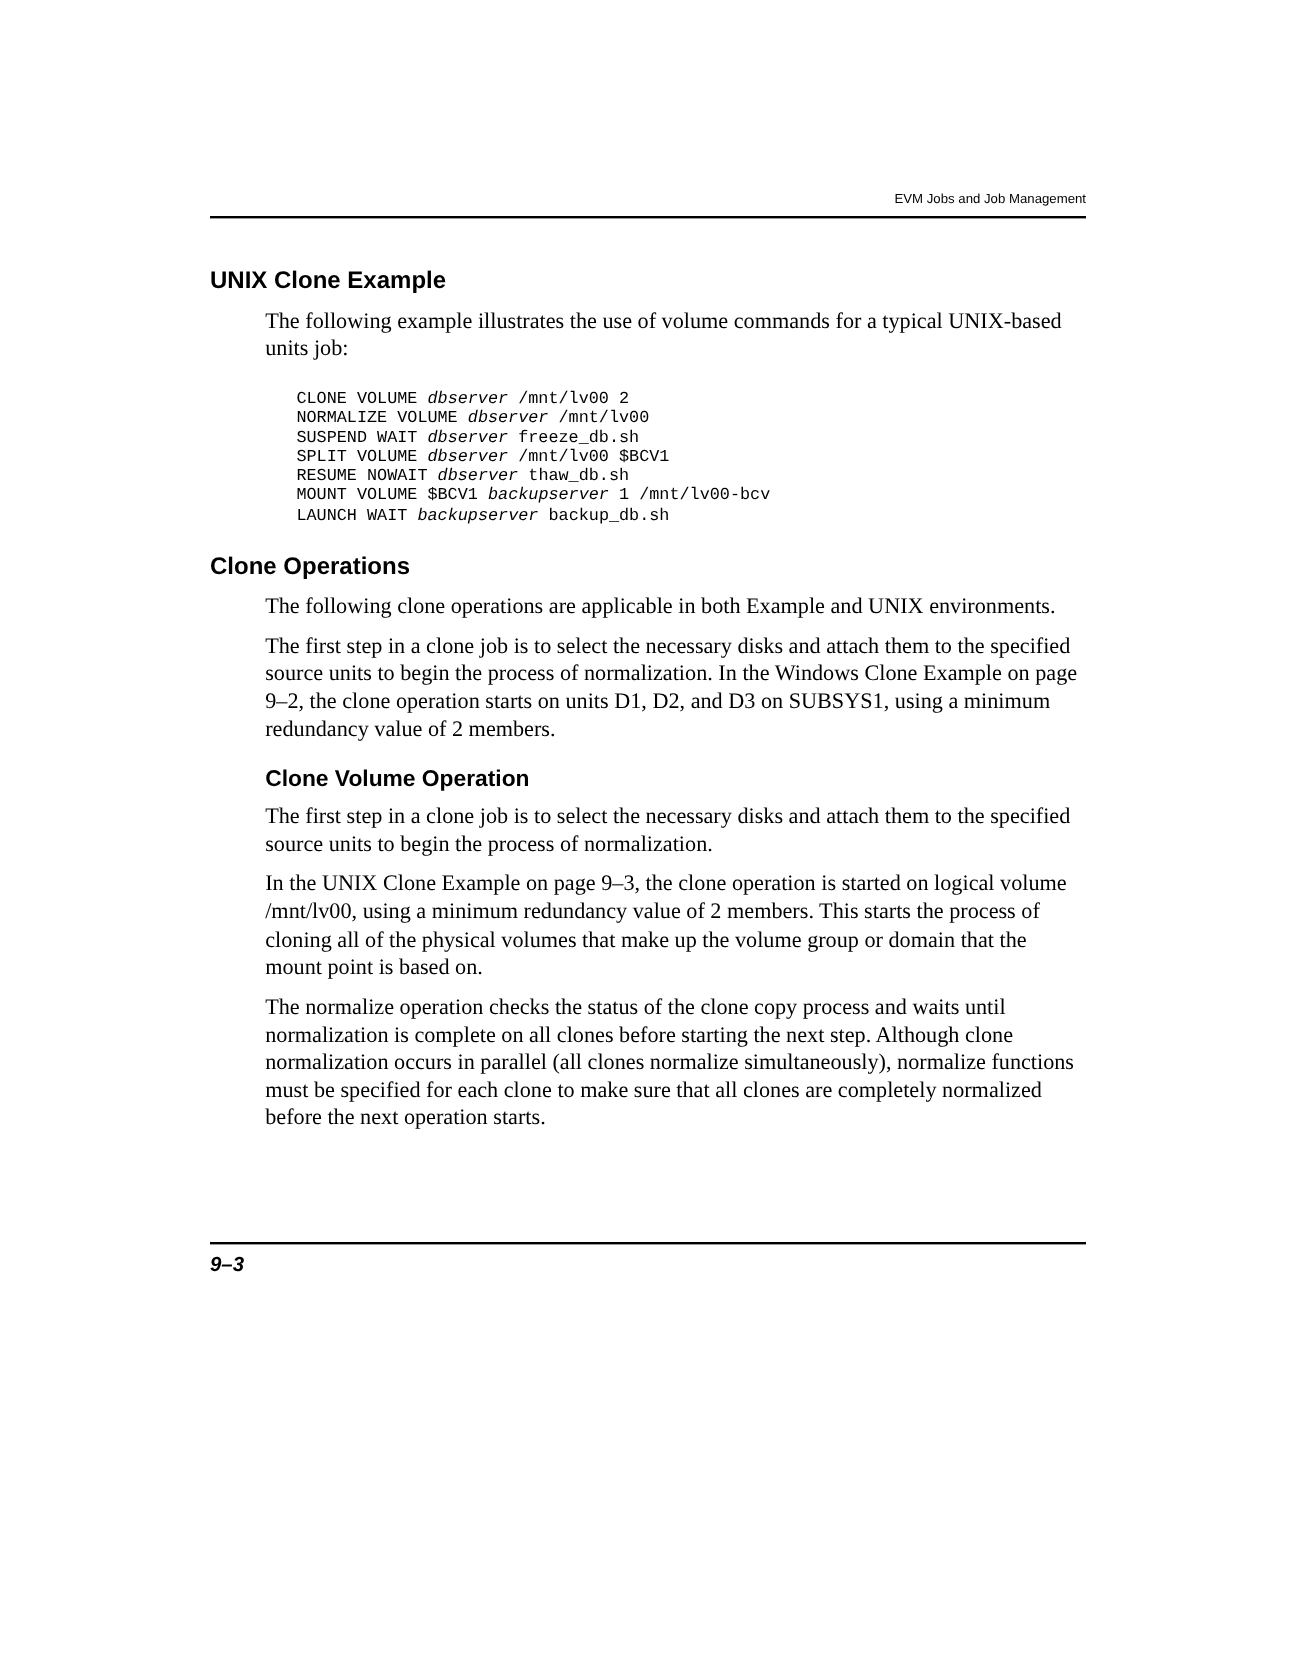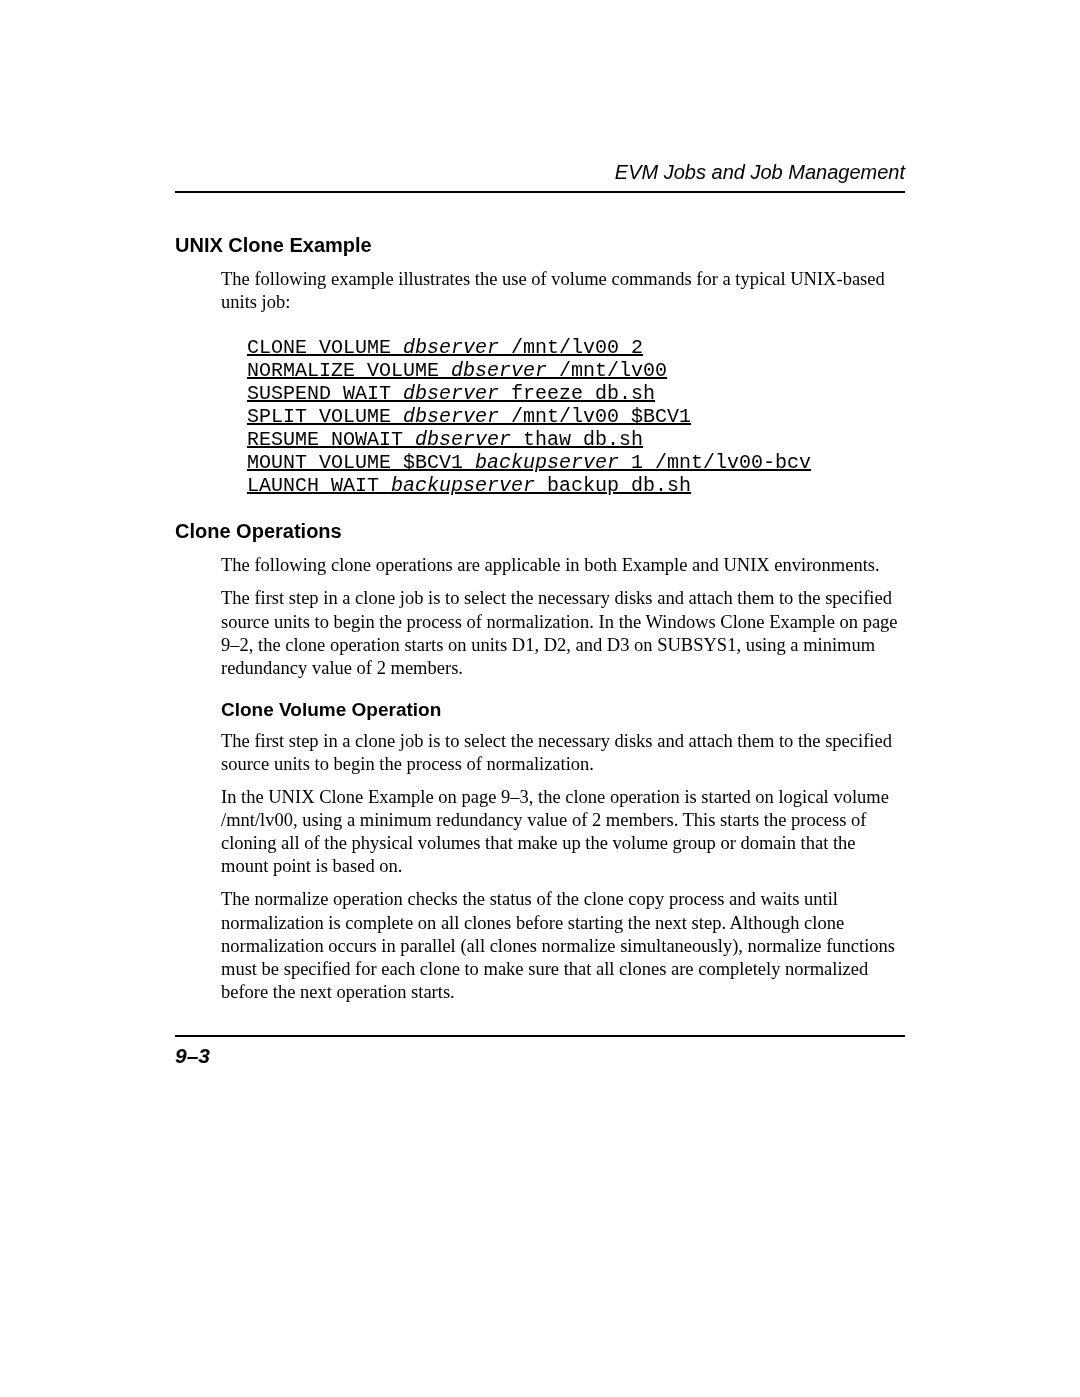--- a/index.html
+++ b/index.html
@@ -13,23 +13,22 @@
   }
   .page {
     width: 1080px;
     height: 1397px;
     position: relative;
     box-sizing: border-box;
     padding: 160px 175px 0 175px;
   }
   .running-head {
     text-align: right;
-    font-style: italic;
     font-family: Arial, Helvetica, sans-serif;
-    font-size: 20px;
+    font-size: 11px;
     padding-bottom: 6px;
   }
   .hr-top {
     border: 0;
     border-top: 2px solid #000;
     margin: 0 0 40px 0;
   }
   .h1 {
     font-family: Arial, Helvetica, sans-serif;
     font-weight: bold;
@@ -40,25 +39,24 @@
     font-family: Arial, Helvetica, sans-serif;
     font-weight: bold;
     font-size: 19px;
     margin: 18px 0 8px 46px;
   }
   .body-text {
     margin: 0 0 10px 46px;
   }
   .code-block {
     font-family: "Courier New", Courier, monospace;
-    font-size: 20px;
+    font-size: 14px;
     line-height: 1.15;
     margin: 22px 0 8px 72px;
     white-space: pre;
-    text-decoration: underline;
   }
   .code-block .kw { font-style: normal; }
   .code-block .arg { font-style: italic; }
   .section-gap { height: 14px; }
   
   .footer-wrap {
     position: absolute;
     left: 175px;
     right: 175px;
     top: 1035px;
@@ -72,21 +70,21 @@
     display: flex;
     justify-content: space-between;
     font-family: Arial, Helvetica, sans-serif;
     font-style: italic;
     font-size: 16px;
   }
   .footer-line .pnum {
     font-family: Arial, Helvetica, sans-serif;
     font-style: italic;
     font-weight: bold;
-    font-size: 21px;
+    font-size: 17px;
   }
 </style>
 </head>
 <body>
 
 <div class="page">
 
   <div class="running-head">EVM Jobs and Job Management</div>
   <hr class="hr-top">
 

